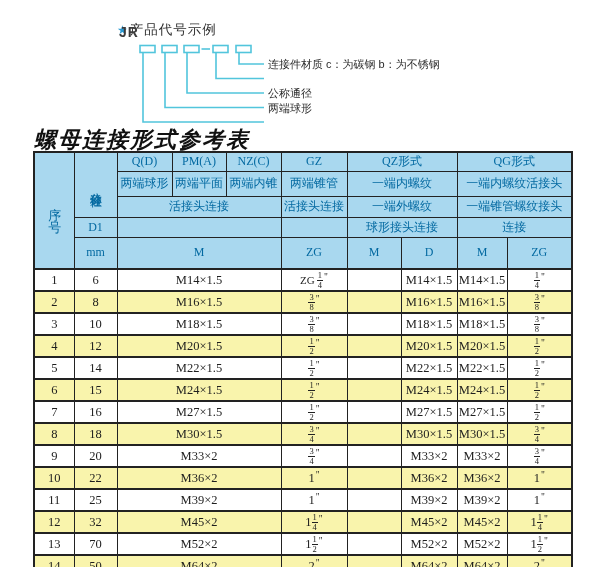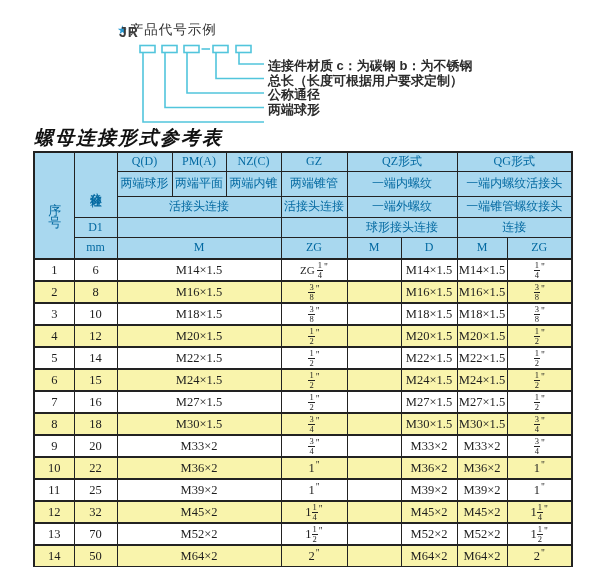--- a/index.html
+++ b/index.html
@@ -8,35 +8,35 @@
   .page{position:relative;width:600px;height:567px;background:#fff;}
 
   
   .diagram-title{position:absolute;left:117px;top:21px;font-family:"Liberation Sans","DejaVu Sans",sans-serif;
                  font-weight:normal;font-size:13.5px;color:#2e2e2e;letter-spacing:1px;}
   .diagram-title .star{color:#2a9ad3;margin-right:1px;font-size:12px;}
   .jr-prefix{position:absolute;left:119px;top:24px;font-family:"Liberation Sans","DejaVu Sans",sans-serif;
              font-weight:bold;font-size:14px;color:#3c3c3c;letter-spacing:1px;}
   svg.callouts{position:absolute;left:0;top:0;pointer-events:none;}
   .callout-label{position:absolute;left:268px;font-family:"Liberation Sans","DejaVu Sans",sans-serif;
-                 font-weight:bold;font-size:13px;color:#2b2b2b;white-space:nowrap;}
-
-  
-  .table-title{position:absolute;left:34px;top:125px;font-size:19px;font-weight:bold;font-style:italic;
+                 font-weight:normal;font-size:11px;color:#2b2b2b;white-space:nowrap;}
+
+  
+  .table-title{position:absolute;left:34px;top:125px;font-size:22px;font-weight:bold;font-style:italic;
                letter-spacing:2px;color:#111;font-family:"Liberation Serif","DejaVu Serif",serif;}
 
   
   table.ref{position:absolute;left:33px;top:151px;width:538px;border-collapse:collapse;table-layout:fixed;
             border:2px solid #222;font-size:12px;}
   td{border:1px solid #222;text-align:center;vertical-align:middle;padding:0;overflow:hidden;}
   thead td{background:#a9d8ef;font-size:12px;color:#0369a1;}
   tbody td{font-size:12.5px;border-top-width:2px;}
   tr.white td{background:#ffffff;}
   tr.yellow td{background:#f9f4ac;}
-  tr.hr1{height:19px;} tr.hr2{height:25px;} tr.hr3{height:21px;} tr.hr4{height:20px;} tr.hr5{height:22px;}
+  tr.hr1{height:19px;} tr.hr2{height:25px;} tr.hr3{height:21px;} tr.hr4{height:20px;} tr.hr5{height:32px;}
   tbody tr{height:22px;}
   .vert{writing-mode:vertical-lr;text-orientation:upright;margin:0 auto;}
   .vert.seq{letter-spacing:14px;font-size:13px;}
   .vert.dia{letter-spacing:1px;font-size:12px;}
 
   
   .frac{display:inline-block;vertical-align:-4px;text-align:center;font-size:8.5px;line-height:1.05;}
   .frac .num{display:block;border-bottom:1px solid #222;padding:0 1px;}
   .frac .den{display:block;}
   .inch{font-size:9.5px;vertical-align:4px;margin-left:1px;}
@@ -62,21 +62,20 @@
       <rect x="236" y="45.5" width="15" height="7"></rect>
       <polyline points="143,52.5 143,122 264,122"></polyline>
       <polyline points="165,52.5 165,107.5 264,107.5"></polyline>
       <polyline points="187,52.5 187,93 264,93"></polyline>
       <polyline points="216,52.5 216,78.5 264,78.5"></polyline>
       <polyline points="239,52.5 239,64 264,64"></polyline>
     </g>
   </svg>
 
   <div class="callout-label" style="top:57px">连接件材质  c：为碳钢  b：为不锈钢</div>
-  <div class="callout-label" style="top:71.5px">总长（长度可根据用户要求定制）</div>
   <div class="callout-label" style="top:86px">公称通径</div>
   <div class="callout-label" style="top:100.5px">两端球形</div>
 
   <div class="table-title">螺母连接形式参考表</div>
 
   <table class="ref">
     <colgroup>
       <col style="width:40px">
         <col style="width:43px">
       <col style="width:55px">

